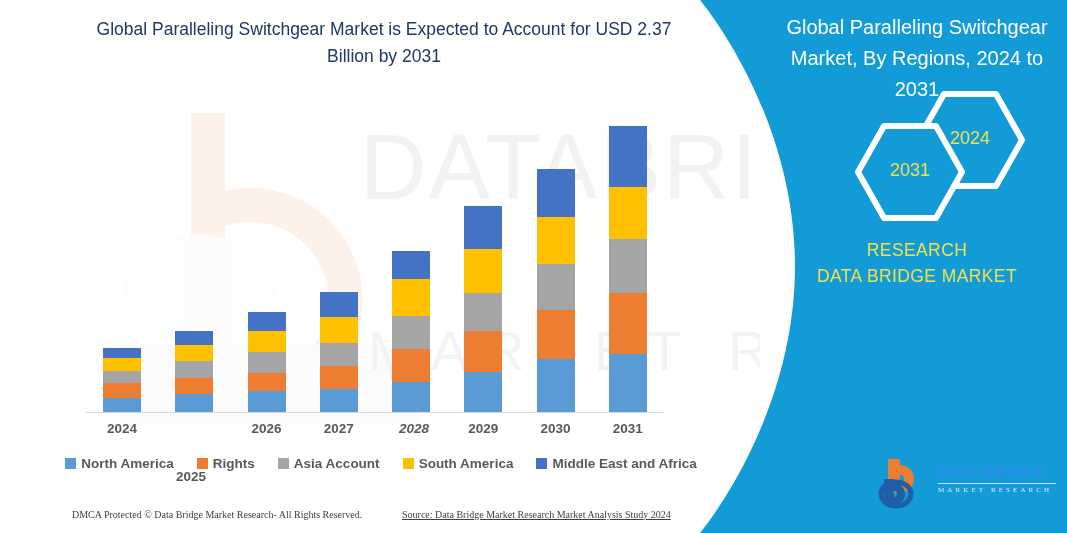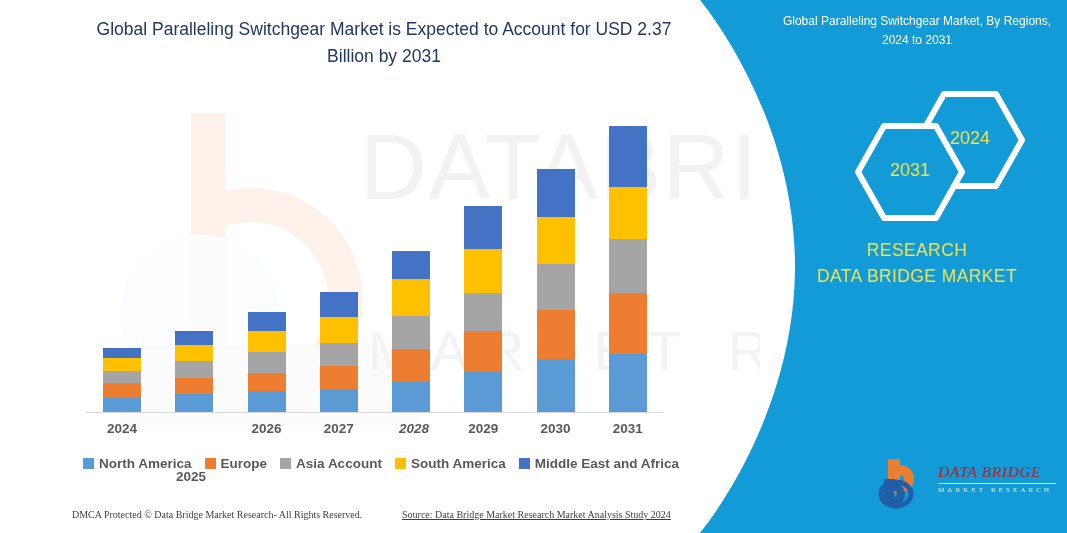--- a/index.html
+++ b/index.html
@@ -109,21 +109,21 @@
   }
 
   
   #legend {
     position: absolute;
     left: 86px; top: 456px;
     width: 590px;
     display: flex;
     justify-content: center;
     align-items: center;
-    gap: 13px;
+    gap: 23px;
   }
   .legend-item {
     display: flex;
     align-items: center;
     gap: 5px;
   }
   .legend-swatch {
     width: 11px; height: 11px;
     flex: 0 0 auto;
   }
@@ -158,21 +158,21 @@
   #right-content {
     position: absolute;
     left: 760px; top: 0;
     width: 307px; height: 533px;
   }
   #right-title {
     position: absolute;
     left: 12px; top: 12px;
     width: 290px;
     text-align: center;
-    font-size: 12px;
+    font-size: 20px;
     line-height: 1.55;
     color: #ffffff;
     font-weight: 400;
   }
   #hex-wrap {
     position: absolute;
     left: 90px; top: 88px;
     width: 180px; height: 120px;
   }
   .hex {
@@ -205,24 +205,23 @@
     width: 185px; height: 58px;
   }
   #dbmr-text {
     position: absolute;
     left: 60px; top: 8px;
     width: 125px;
   }
   #dbmr-name {
     font-family: "Liberation Serif", serif;
     font-size: 15.5px;
-    color: #b91c1c;
+    color: #3b82f6;
     letter-spacing: 0.6px;
     white-space: nowrap;
-    font-style: italic;
   }
   #dbmr-rule {
     width: 118px; height: 1px;
     background: rgba(255,255,255,0.75);
     margin: 2px 0 2px 0;
   }
   #dbmr-sub {
     font-family: "Liberation Serif", serif;
     font-size: 7px;
     color: rgba(255,255,255,0.85);
@@ -319,21 +318,21 @@
         <div class="x-label" style="left: 506.875px;">2031</div>
       </div>
 
     <div id="legend">
         <div class="legend-item">
           <span class="legend-swatch" style="background: rgb(91, 155, 213);"></span>
           <span class="legend-label">North America</span>
         </div>
         <div class="legend-item">
           <span class="legend-swatch" style="background: rgb(237, 125, 49);"></span>
-          <span class="legend-label">Europe</span>
+          <span class="legend-label">Rights</span>
         </div>
         <div class="legend-item">
           <span class="legend-swatch" style="background: rgb(165, 165, 165);"></span>
           <span class="legend-label">Asia Account</span>
         </div>
         <div class="legend-item">
           <span class="legend-swatch" style="background: rgb(255, 192, 0);"></span>
           <span class="legend-label">South America</span>
         </div>
         <div class="legend-item">

